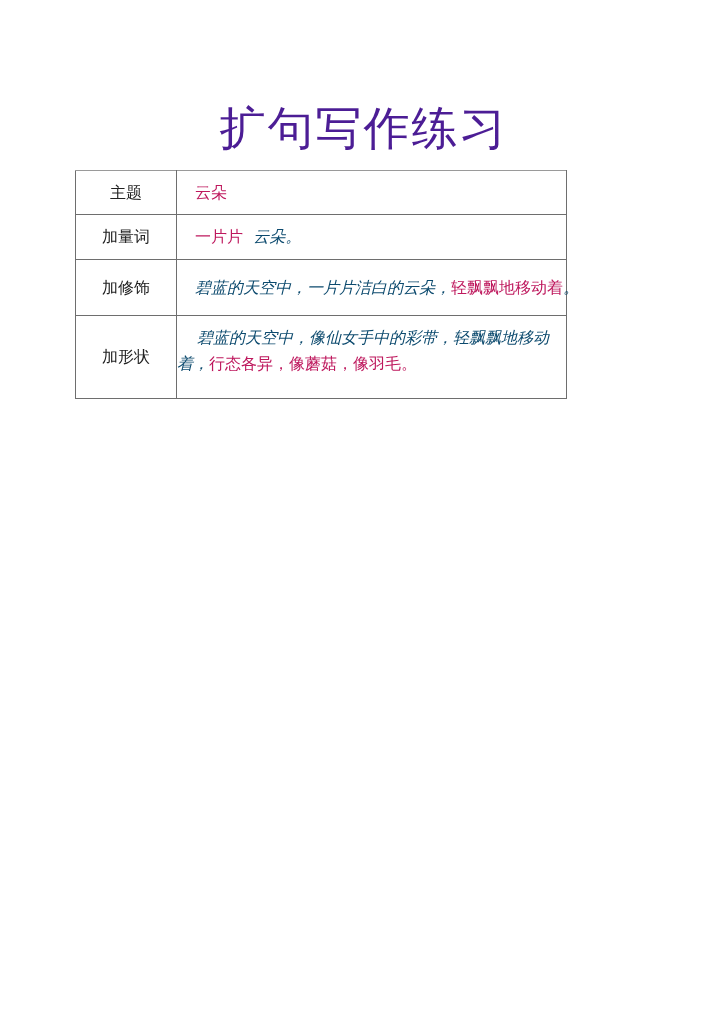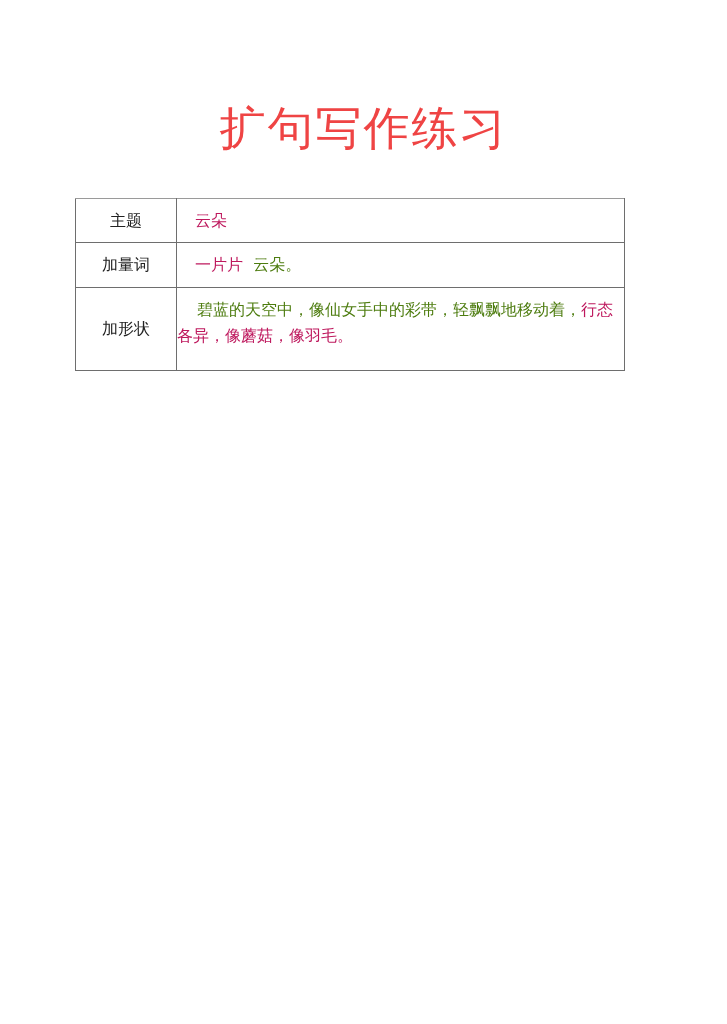--- a/index.html
+++ b/index.html
@@ -4,59 +4,65 @@
 <style>
   html, body { margin: 0; padding: 0; background: #ffffff; }
   body {
     width: 727px; height: 1024px; position: relative; overflow: hidden;
     font-family: "DejaVu Serif", "Liberation Serif", serif;
     color: #1a1a1a;
   }
   .title {
     position: absolute; left: 0; top: 98px; width: 727px;
     text-align: center; font-size: 46px; letter-spacing: 2px;
-    color: #ef4444; font-weight: normal;
+    color: #4c1d95; font-weight: normal;
   }
   table.exercise {
-    position: absolute; left: 75px; top: 198px;
-    width: 550px; border-collapse: collapse;
+    position: absolute; left: 75px; top: 170px;
+    width: 492px; border-collapse: collapse;
     table-layout: fixed;
   }
   table.exercise td {
     border: 1px solid #6e6e6e;
     font-size: 16px; line-height: 26px;
     vertical-align: middle; padding: 0;
   }
   table.exercise tr:first-child td { border-top-color: #9a9a9a; }
   td.label { width: 100px; text-align: center; color: #222; }
   td.content { padding-left: 2px; padding-right: 2px; color: #222; }
   td.content .inline { padding-left: 18px; }
   td.content .indent { text-indent: 20px; }
   .red { color: #be185d; }
-  .blk { color: #4d7c0f; }
+  .blk { color: #0c4a6e; font-style: italic; }
 </style>
 </head>
 <body>
 
 <div class="title">扩句写作练习</div>
 
 <table class="exercise">
   <tbody>
       <tr style="height:44px;">
     <td class="label">主题</td>
     <td class="content">
       <div class="inline"><span class="red">云朵</span></div>
     </td>
   </tr>
   <tr style="height:45px;">
     <td class="label">加量词</td>
     <td class="content">
       <div class="inline" style="white-space:pre;"><span class="red">一片片</span><span class="blk">  云朵。</span></div>
     </td>
   </tr>
+  <tr style="height:56px;">
+    <td class="label">加修饰</td>
+    <td class="content">
+      <div class="inline" style="white-space:nowrap;"><span class="blk">碧蓝的天空中，一片片洁白的云朵，</span><span class="red">轻飘飘地移动着</span><span class="blk">。</span></div>
+    </td>
+  </tr>
   <tr style="height:83px;">
     <td class="label">加形状</td>
     <td class="content">
       <div class="indent" style="padding-bottom:12px;"><span class="blk">碧蓝的天空中，像仙女手中的彩带，轻飘飘地移动着，</span><span class="red">行态各异，像蘑菇，像羽毛。</span></div>
     </td>
   </tr>
 </tbody>
   </table>
 
 </body></html>

